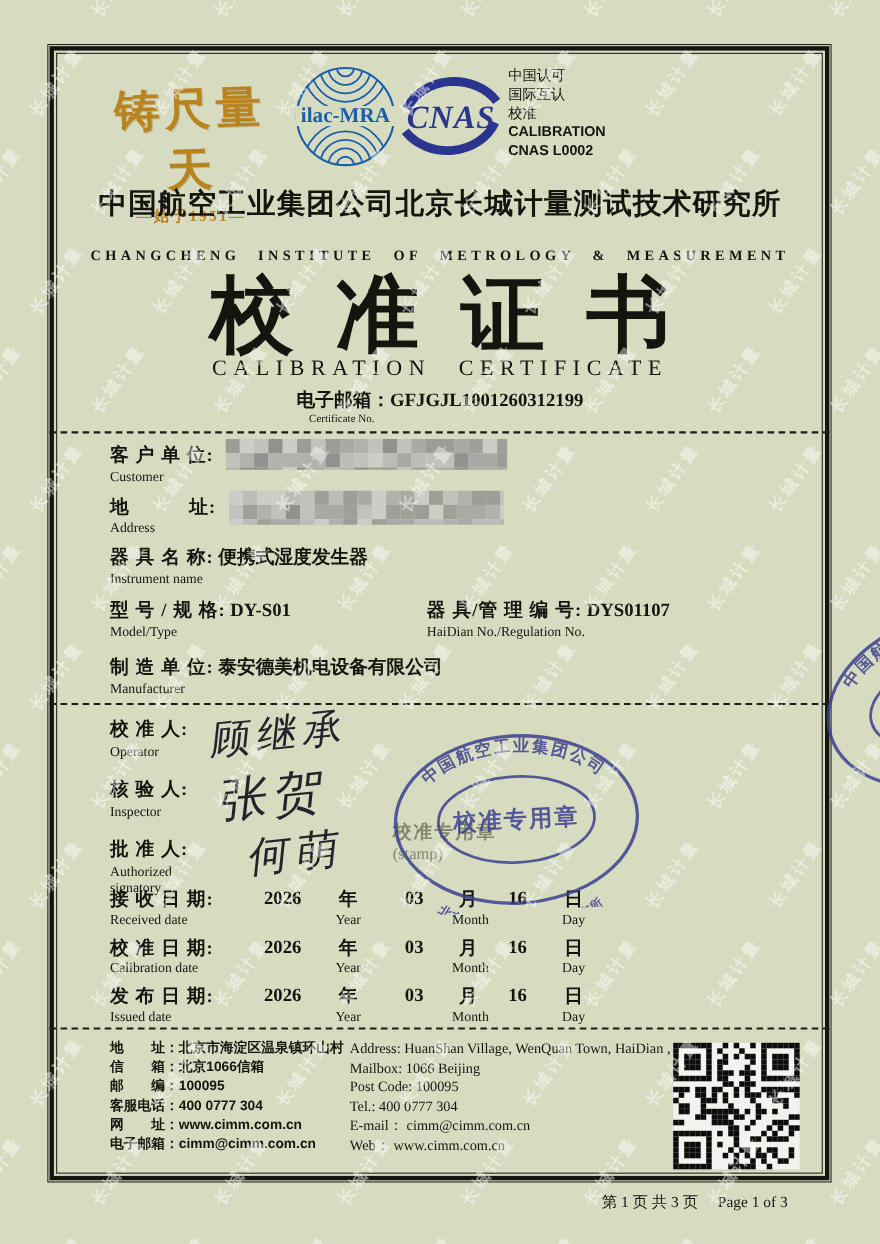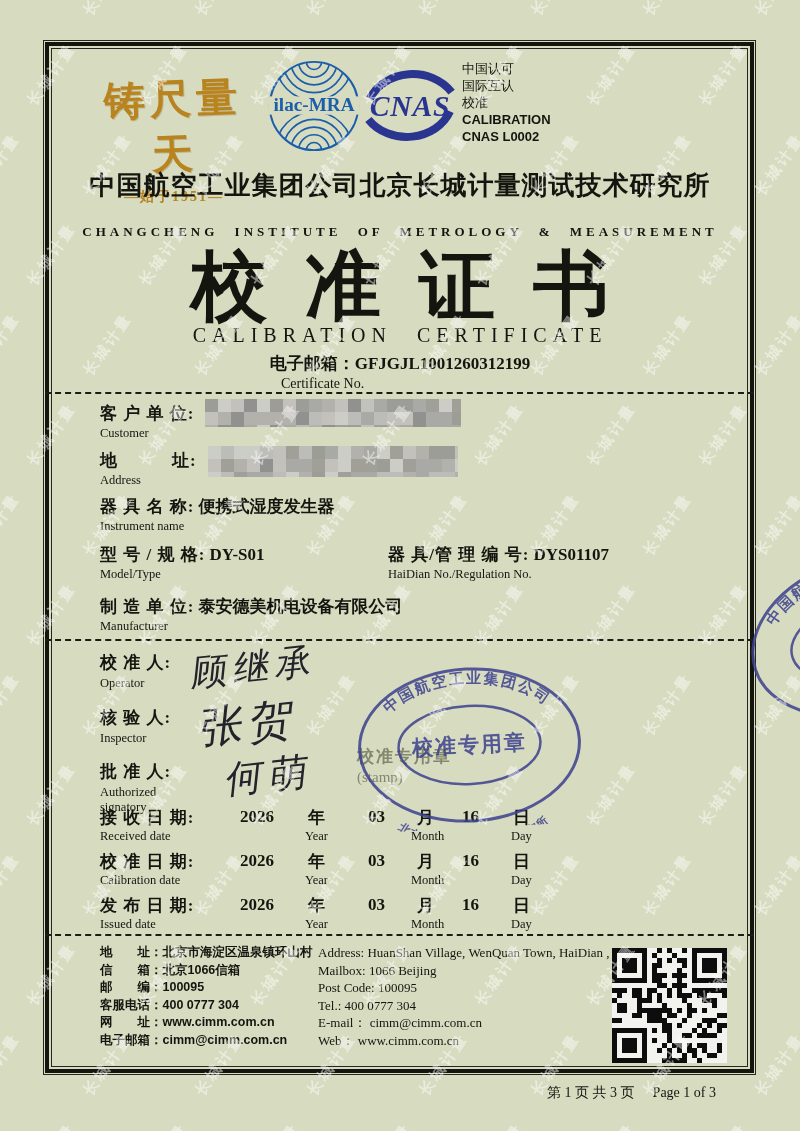--- a/index.html
+++ b/index.html
@@ -25,21 +25,21 @@
   .logo-ilac{position:absolute;left:266px;top:58px;z-index:10;}
   .logo-cnas{position:absolute;left:362px;top:64px;z-index:10;}
   .accred{position:absolute;left:462px;top:60px;z-index:10;line-height:17px;font-size:13px;}
   .accred .en{font-family:"Liberation Sans",sans-serif;font-weight:bold;font-size:13px;line-height:17px;}
   
   .inst-cn{position:absolute;left:0;top:168px;width:100%;text-align:center;font-size:26px;font-weight:bold;letter-spacing:1px;z-index:10;}
   .inst-en{position:absolute;left:0;top:224px;width:100%;text-align:center;font-size:13px;font-weight:bold;letter-spacing:4px;word-spacing:9px;z-index:10;}
   .title-cn{position:absolute;left:0;top:236px;width:100%;text-align:center;font-size:76px;font-weight:bold;letter-spacing:38px;padding-left:38px;box-sizing:border-box;z-index:10;font-family:"Liberation Serif",serif;}
   .title-en{position:absolute;left:0;top:324px;width:100%;text-align:center;font-size:20px;letter-spacing:6px;word-spacing:14px;z-index:10;}
   .certno{position:absolute;left:0;top:352px;width:100%;text-align:center;font-size:17px;font-weight:bold;z-index:10;}
-  .certno-en{position:absolute;left:281px;top:376px;font-size:14px;z-index:10;}
+  .certno-en{position:absolute;left:281px;top:376px;font-size:10px;z-index:10;}
   
   .dash{position:absolute;left:45px;width:709px;border-top:2px dashed #1c1c15;z-index:10;}
   
   .flabel{font-size:17px;font-weight:bold;letter-spacing:1px;}
   .fsub{position:absolute;font-size:12.5px;font-weight:normal;letter-spacing:0;}
   .fvalue{font-size:17px;font-weight:bold;}
   .frow{position:absolute;z-index:10;}
   .mosaic{position:absolute;overflow:hidden;z-index:10;}
   .mosaic i{position:absolute;display:block;}
   

